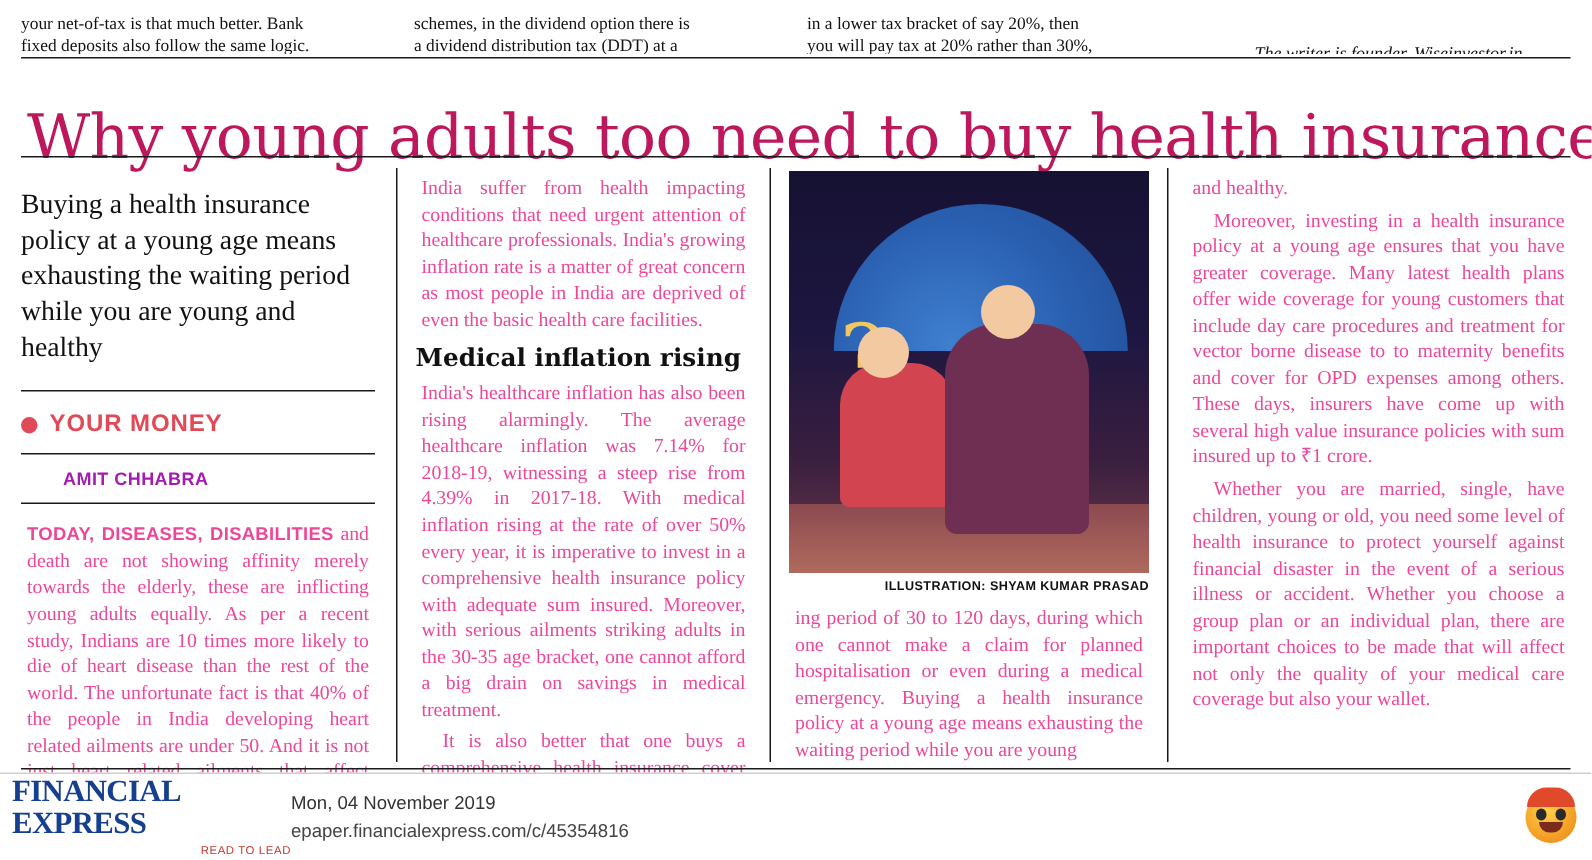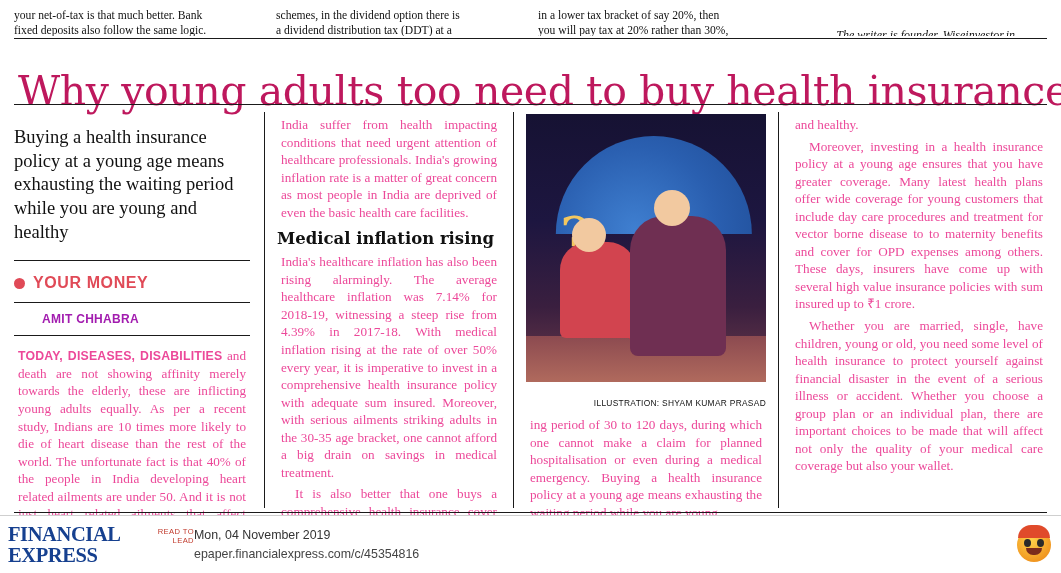--- a/index.html
+++ b/index.html
@@ -255,24 +255,24 @@
     left: 34px; top: 96px;
     font-family: "DejaVu Serif", serif;
     font-size: 56px;
     color: #f3c75f;
     line-height: 1;
   }
   .illo-credit {
     font-family: "Liberation Sans", sans-serif;
     font-size: 8.4px;
     letter-spacing: 0.3px;
-    font-weight: normal;
+    font-weight: bold;
     text-align: right;
     color: #111;
-    margin-top: 16px;
+    margin-top: 3px;
   }
 
   .writer-note {
     font-style: italic;
     font-size: 12.6px;
     line-height: 1.3;
     text-align: right;
     margin-top: 10px;
     color: #111;
   }
@@ -285,21 +285,21 @@
     left: 0; right: 0; bottom: 0;
     height: 58px;
     background: #ffffff;
     border-top: 1px solid #cfcfcf;
     display: flex;
     align-items: center;
     padding-left: 8px;
   }
   .fe-logo {
     display: flex;
-    flex-direction: row;
+    flex-direction: column;
     justify-content: center;
     width: 186px;
   }
   .fe-logo .fe-name {
     font-family: "Liberation Serif", serif;
     font-weight: bold;
     font-size: 20.5px;
     letter-spacing: -0.4px;
     color: #16408f;
     line-height: 1;

